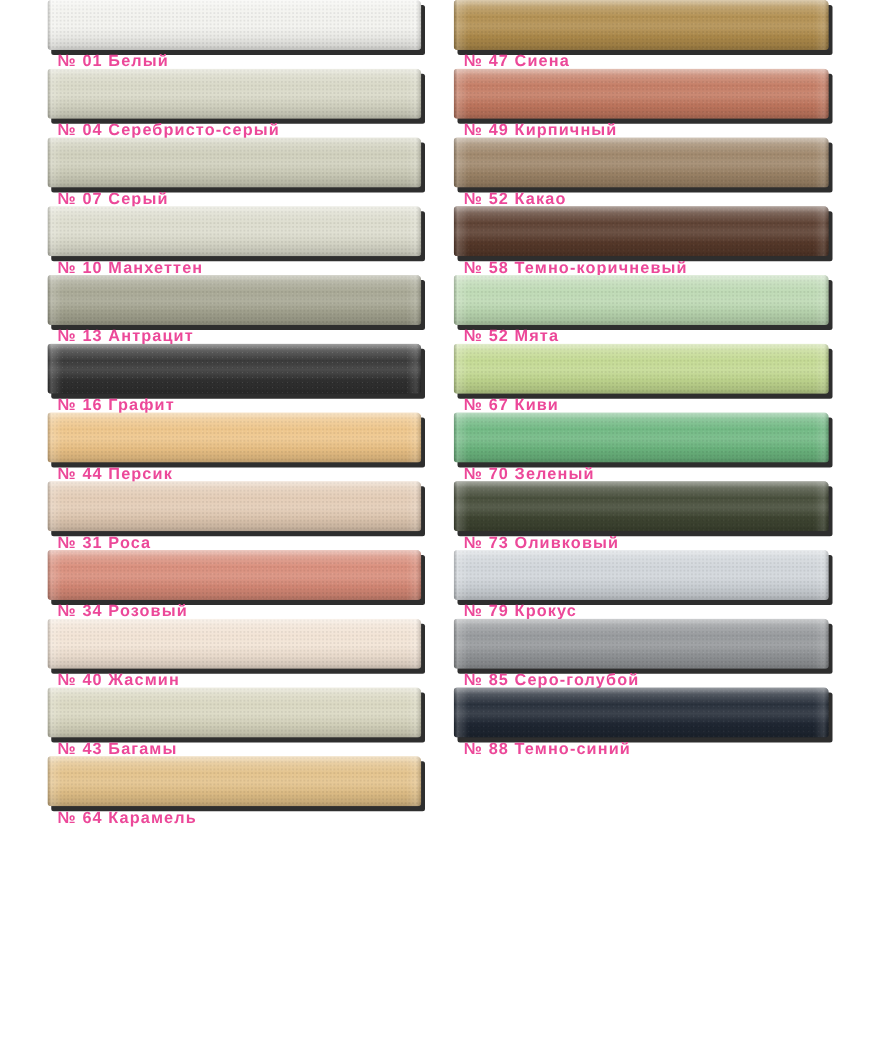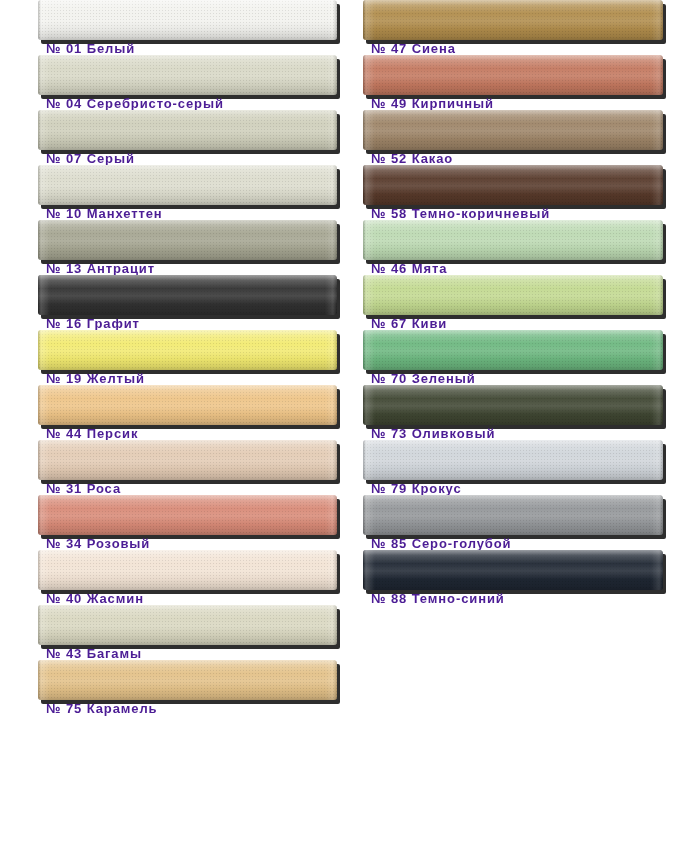--- a/index.html
+++ b/index.html
@@ -99,21 +99,21 @@
     background-position: 0 0, 2px 1px;
   }
 
   .swatch-label {
     position: absolute;
     left: 8px;
     top: 42px;
     font-size: 13px;
     font-weight: bold;
     letter-spacing: 0.9px;
-    color: #4c1d95;
+    color: #ec4899;
     white-space: nowrap;
     line-height: 14px;
   }
 </style>
 </head>
 <body>
 
 <div id="chart">
   <div class="column left">
       <div class="swatch-row">
@@ -185,32 +185,20 @@
             <div class="sheen"></div>
             <div class="bevel"></div>
           </div>
         </div>
         <div class="swatch-label">№ 16 Графит</div>
       </div>
       <div class="swatch-row">
         <div class="swatch-wrap">
           <div class="swatch-shadow"></div>
           <div class="swatch">
-            <div class="fill" style="background: rgb(242, 234, 112);"></div>
-            <div class="grain"></div>
-            <div class="sheen"></div>
-            <div class="bevel"></div>
-          </div>
-        </div>
-        <div class="swatch-label">№ 19 Желтый</div>
-      </div>
-      <div class="swatch-row">
-        <div class="swatch-wrap">
-          <div class="swatch-shadow"></div>
-          <div class="swatch">
             <div class="fill" style="background: rgb(238, 196, 135);"></div>
             <div class="grain"></div>
             <div class="sheen"></div>
             <div class="bevel"></div>
           </div>
         </div>
         <div class="swatch-label">№ 44 Персик</div>
       </div>
       <div class="swatch-row">
         <div class="swatch-wrap">
@@ -263,21 +251,21 @@
       <div class="swatch-row">
         <div class="swatch-wrap">
           <div class="swatch-shadow"></div>
           <div class="swatch">
             <div class="fill" style="background: rgb(227, 193, 136);"></div>
             <div class="grain"></div>
             <div class="sheen"></div>
             <div class="bevel"></div>
           </div>
         </div>
-        <div class="swatch-label">№ 75 Карамель</div>
+        <div class="swatch-label">№ 64 Карамель</div>
       </div>
     </div>
   <div class="column right">
       <div class="swatch-row">
         <div class="swatch-wrap">
           <div class="swatch-shadow"></div>
           <div class="swatch">
             <div class="fill" style="background: rgb(176, 140, 75);"></div>
             <div class="grain"></div>
             <div class="sheen"></div>
@@ -325,21 +313,21 @@
       <div class="swatch-row">
         <div class="swatch-wrap">
           <div class="swatch-shadow"></div>
           <div class="swatch">
             <div class="fill" style="background: rgb(188, 217, 178);"></div>
             <div class="grain"></div>
             <div class="sheen"></div>
             <div class="bevel"></div>
           </div>
         </div>
-        <div class="swatch-label">№ 46 Мята</div>
+        <div class="swatch-label">№ 52 Мята</div>
       </div>
       <div class="swatch-row">
         <div class="swatch-wrap">
           <div class="swatch-shadow"></div>
           <div class="swatch">
             <div class="fill" style="background: rgb(194, 217, 144);"></div>
             <div class="grain"></div>
             <div class="sheen"></div>
             <div class="bevel"></div>
           </div>

